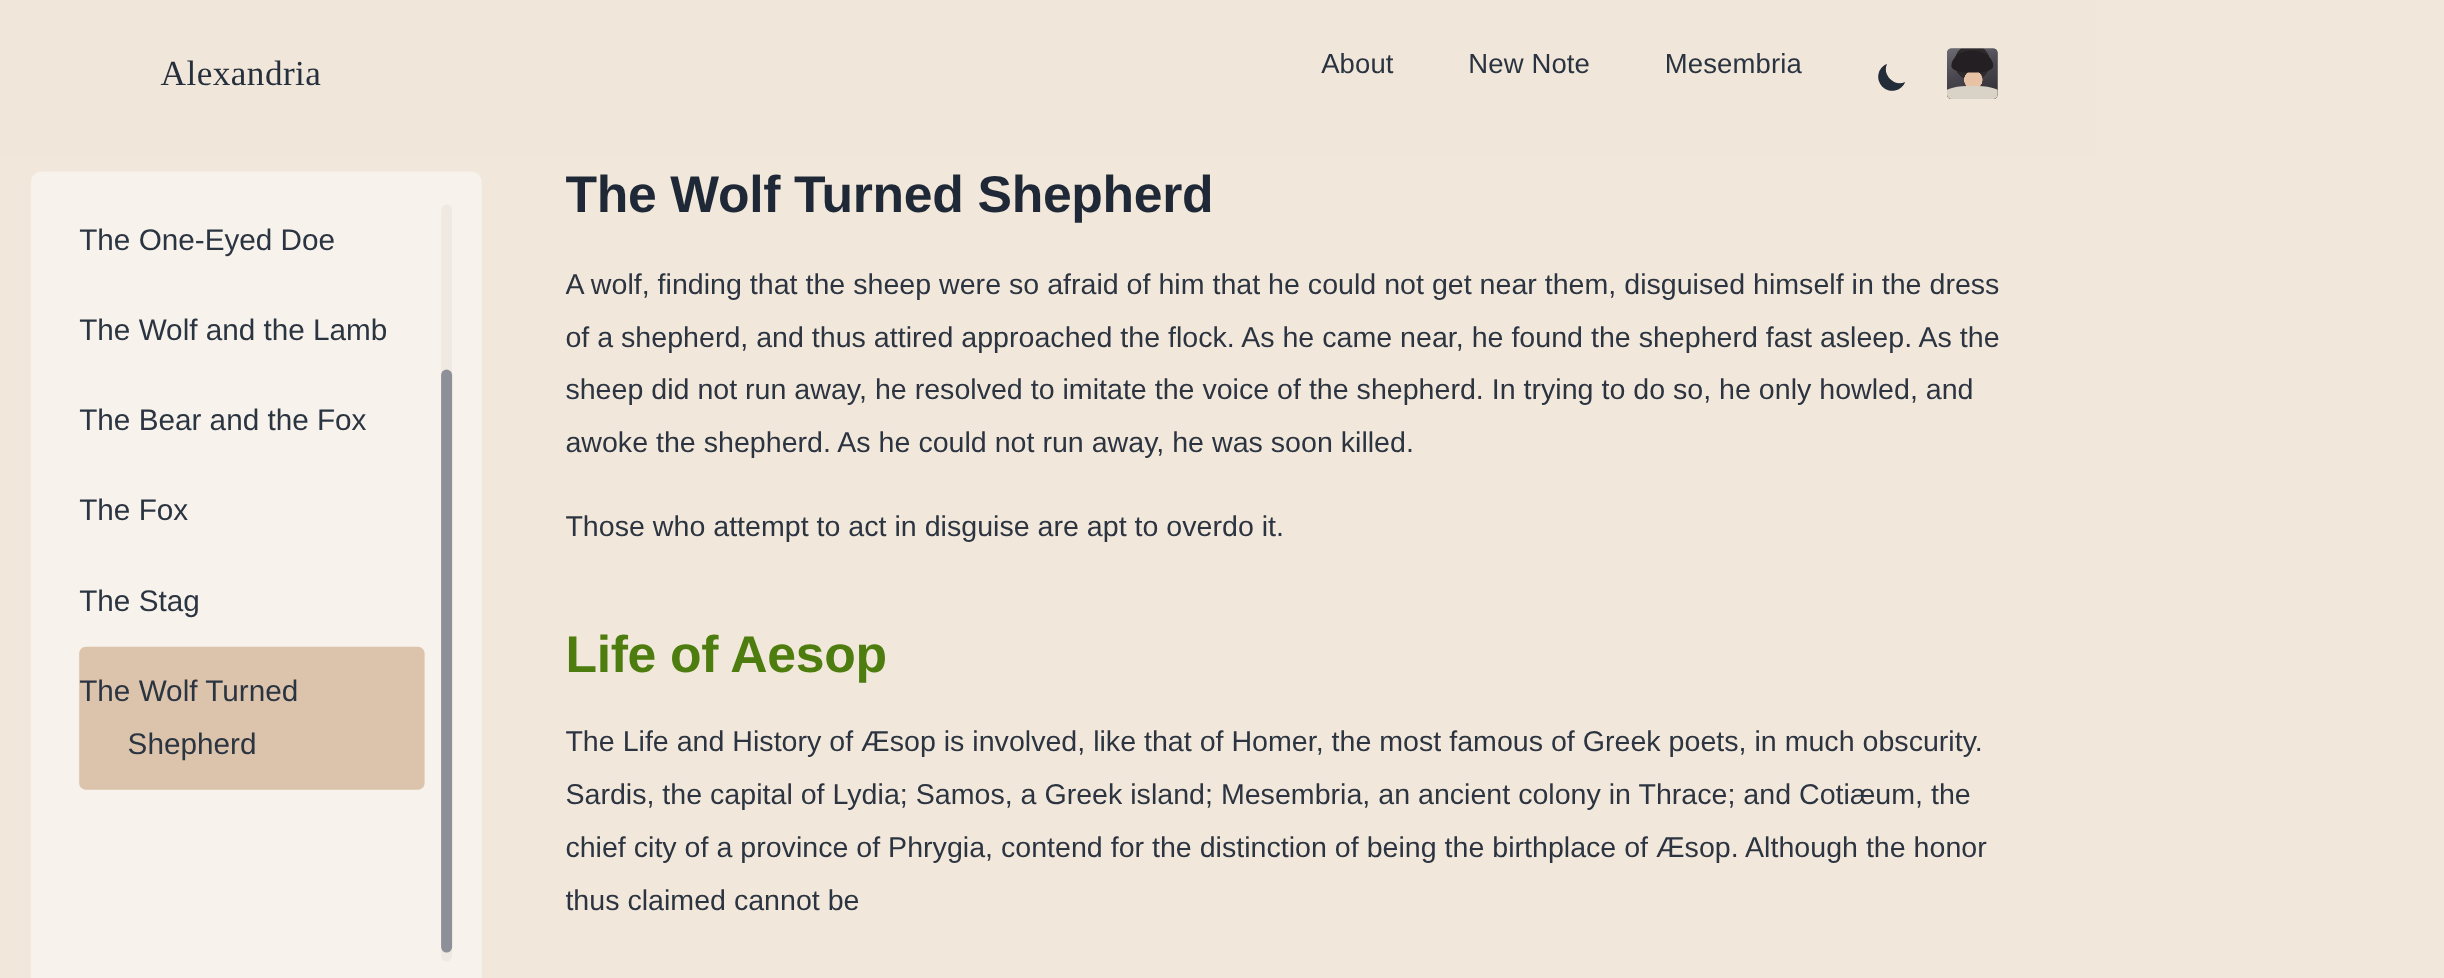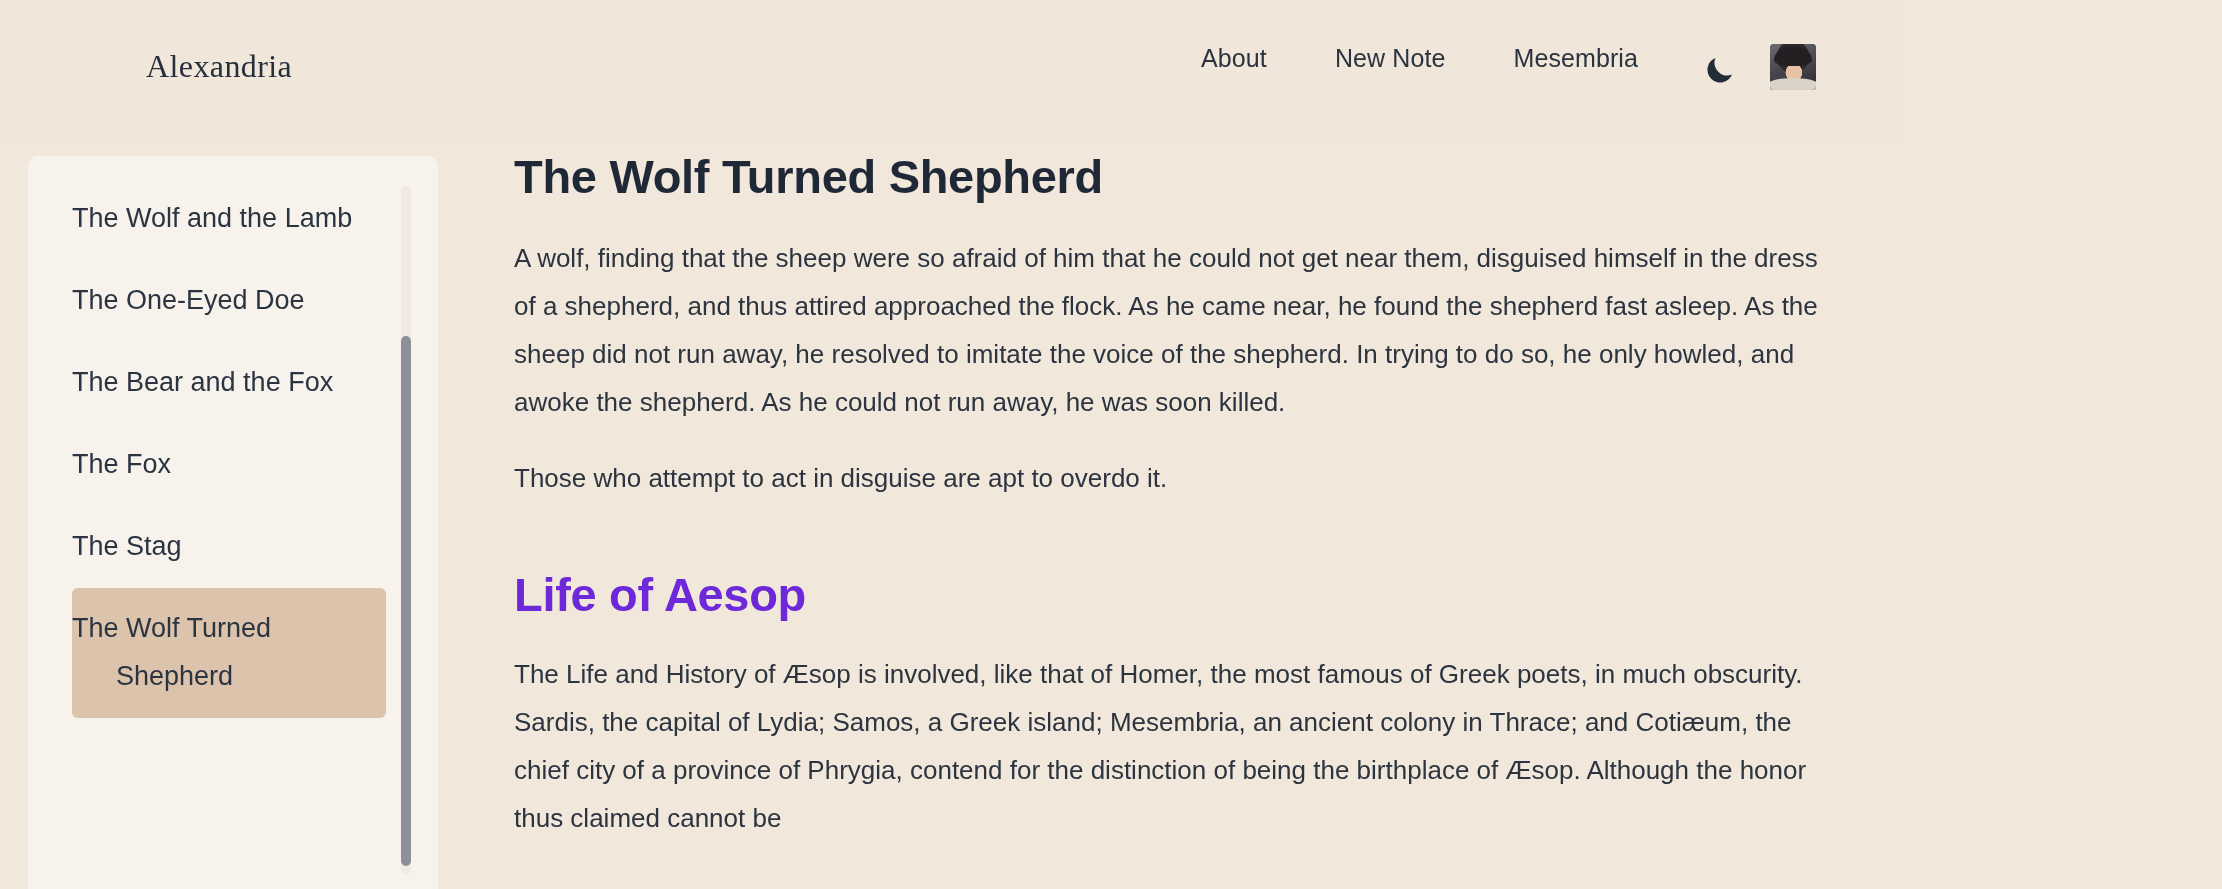--- a/index.html
+++ b/index.html
@@ -168,21 +168,21 @@
     font-size: 47px;
     font-weight: bold;
     color: #1f2836;
     margin: 0 0 30px 0;
     letter-spacing: -0.3px;
     line-height: 1.15;
   }
   .doc-section-title {
     font-size: 47px;
     font-weight: bold;
-    color: #6d28d9;
+    color: #4d7c0f;
     margin: 66px 0 28px 0;
     letter-spacing: -0.3px;
     line-height: 1.15;
   }
   .para {
     font-size: 26px;
     line-height: 48px;
     color: #2b3440;
     margin: 0 0 28px 0;
     max-width: 1320px;
@@ -210,22 +210,22 @@
       <div class="avatar">
         <div class="face"></div>
         <div class="hair"></div>
         <div class="shoulders"></div>
       </div>
     </div>
   </div>
 
   <div class="sidebar">
     <div class="sidelist">
+      <div class="side-item">The One-Eyed Doe</div>
       <div class="side-item">The Wolf and the Lamb</div>
-      <div class="side-item">The One-Eyed Doe</div>
       <div class="side-item">The Bear and the Fox</div>
       <div class="side-item">The Fox</div>
       <div class="side-item">The Stag</div>
       <div class="side-item active">The Wolf Turned Shepherd</div>
     </div>
     <div class="scrollbar-track">
       <div class="scrollbar-thumb"></div>
     </div>
   </div>
 

